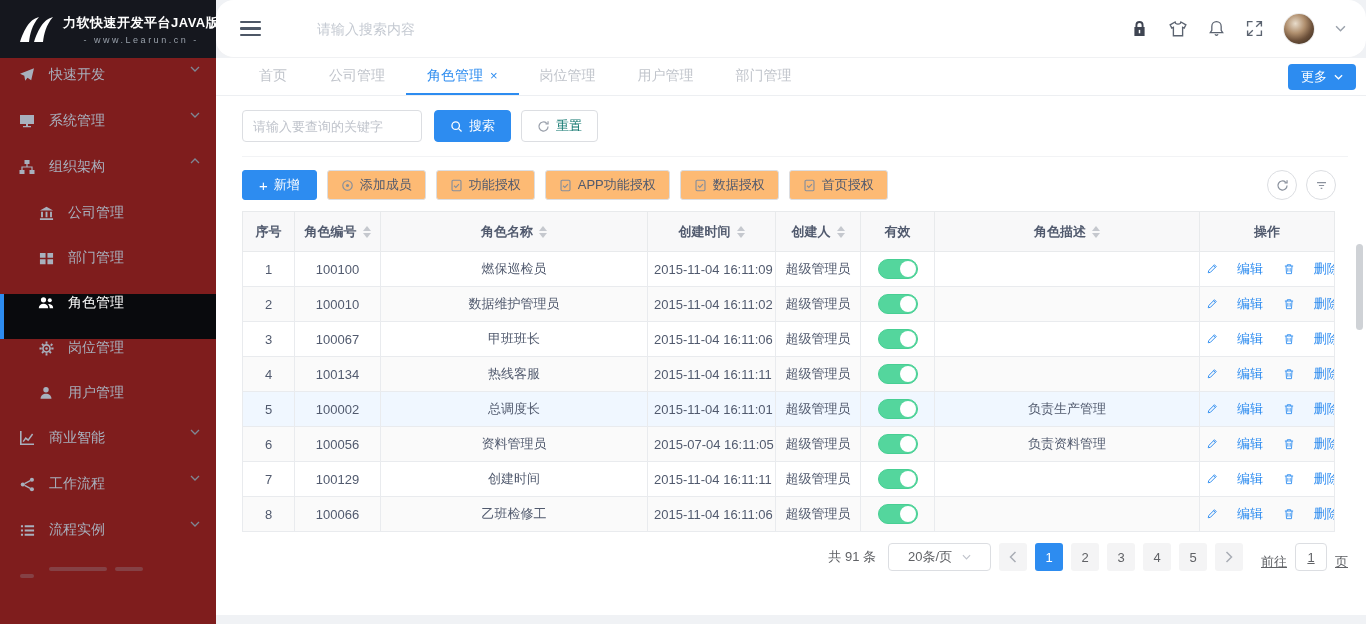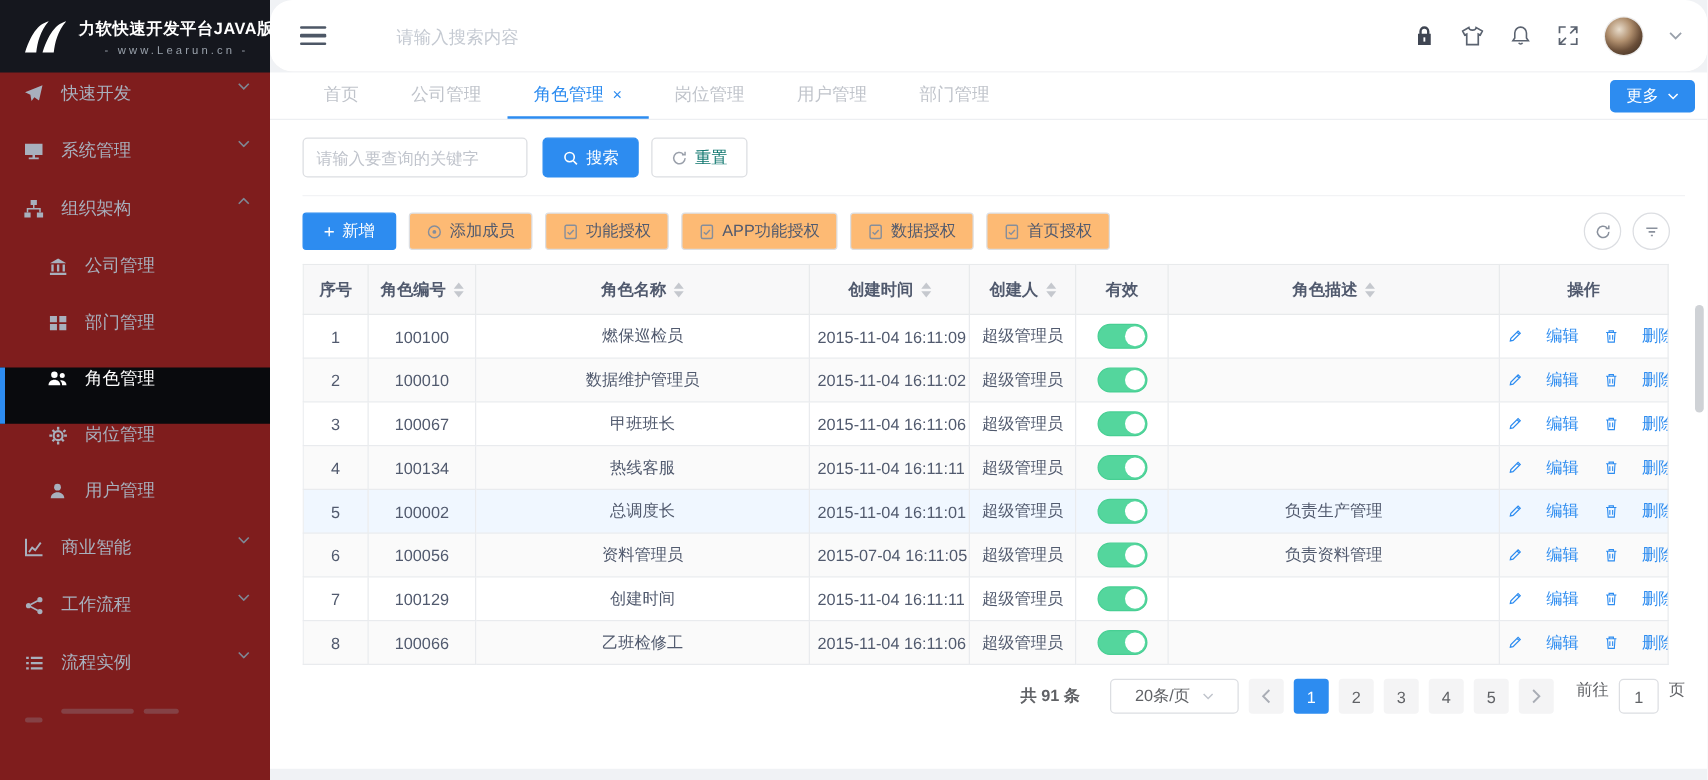--- a/index.html
+++ b/index.html
@@ -69,27 +69,27 @@
   .caret i { display:block; width:0; height:0; border-left:4px solid transparent; border-right:4px solid transparent; }
   .caret .up { border-bottom:5px solid #c5c8ce; }
   .caret .dn { border-top:5px solid #c5c8ce; }
   .switch { width:40px; height:20px; display:inline-block; vertical-align:middle; border-radius:11px; background:#54d69d; border:1px solid #47cf93; position:relative; cursor:pointer; }
   .switch::after { content:""; position:absolute; right:1px; top:1px; width:16px; height:16px; border-radius:50%; background:#fff; }
   .link { color:#2d8cf0; display:inline-flex; align-items:center; gap:19px; cursor:pointer; }
   .link + .link { margin-left:16px; }
 
   
   .pager { display:flex; align-items:center; justify-content:flex-end; gap:8px; margin-top:10px; font-size:13px; color:#606266; }
-  .pager .total { margin-right:16px;font-weight:bold; }
+  .pager .total { margin-right:4px; }
   .size-select { width:103px; height:28px; border:1px solid #dcdee2; border-radius:4px; background:#fff; display:flex; align-items:center; justify-content:center; gap:10px; cursor:pointer; color:#606266; }
   .size-select .chev { color:#c0c4cc; display:flex; }
   .pg { min-width:28px; height:28px; padding:0 4px; background:#f4f4f5; border-radius:3px; display:flex; align-items:center; justify-content:center; color:#606266; cursor:pointer; }
   .pg.nav { color:#a9adb5; }
   .pg.active { background:#2d8cf0; color:#fff; }
-  .goto { display:flex; align-items:flex-start; gap:8px; margin-left:10px; }
+  .goto { display:flex; align-items:flex-end; gap:8px; margin-left:10px;text-decoration:underline; }
   .goto input { width:32px; height:28px; border:1px solid #dcdee2; border-radius:4px; text-align:center; font-size:13px; color:#606266; outline:none; font-family:inherit; }
 
   .vthumb { position:absolute; right:3px; top:148px; width:7px; height:86px; background:#cfd2d6; border-radius:4px; }
 
   svg { display:block; }
 </style>
 </head>
 <body>
 
 <div class="app">

